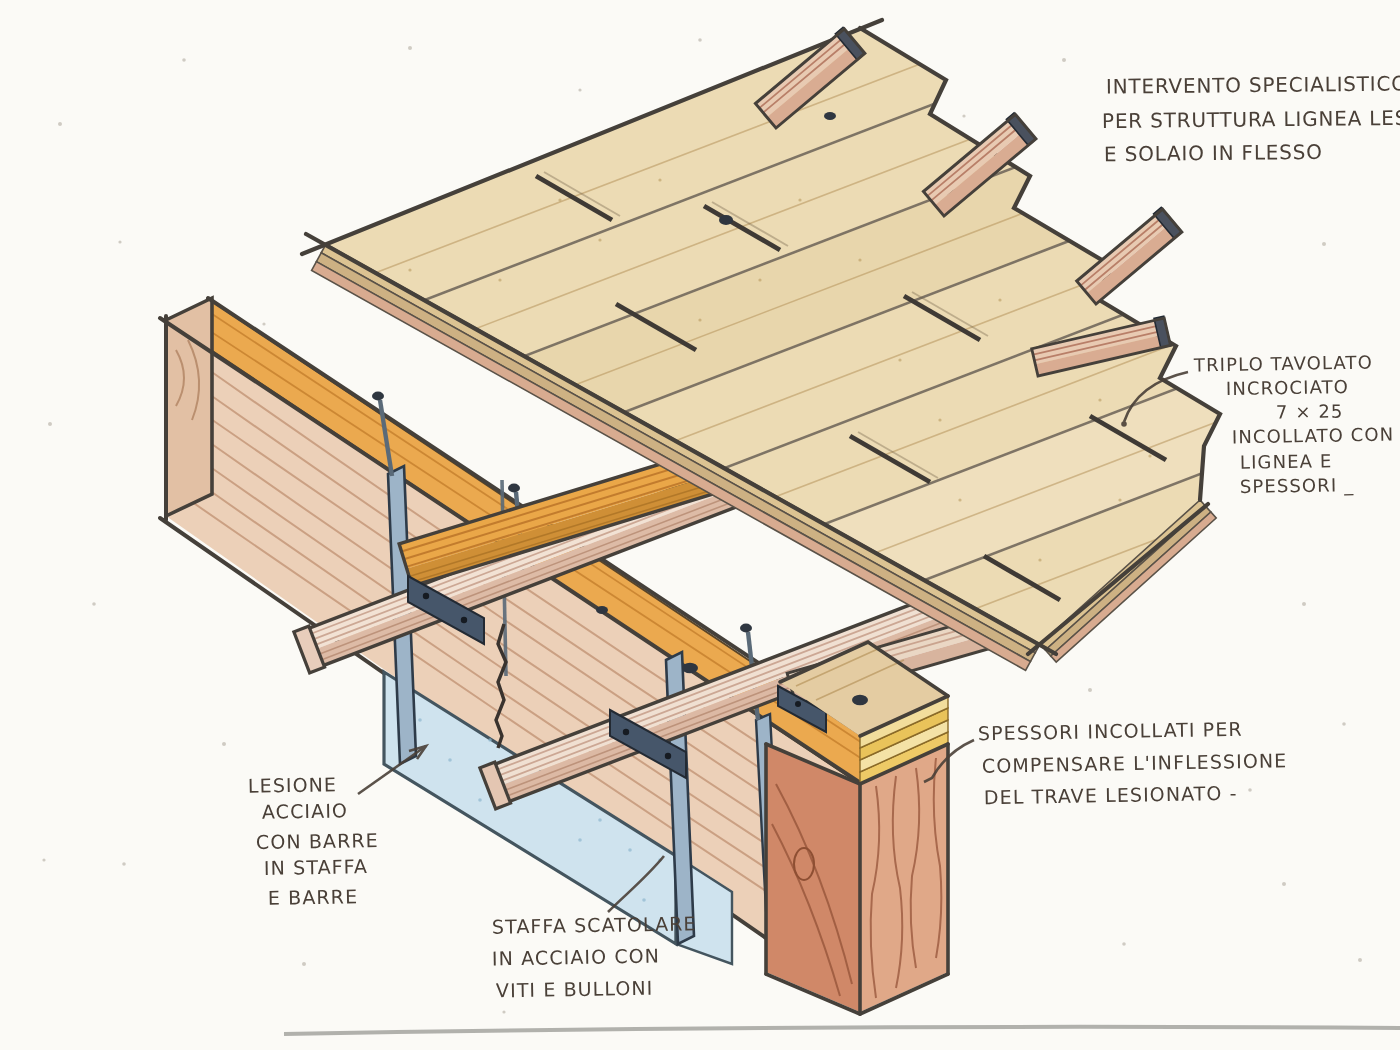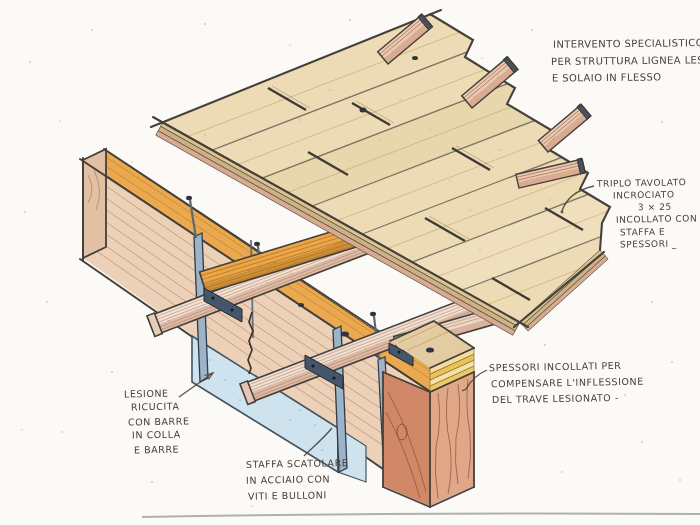--- a/index.html
+++ b/index.html
@@ -328,31 +328,31 @@
   <path d="M142,517 Q420,512 700,514" stroke="#a8a8a4" stroke-width="2" fill="none" opacity=".9"></path>
 </svg>
 
 <div>
   <span class="hand title" style="left:553px;top:38px">INTERVENTO SPECIALISTICO</span>
   <span class="hand title" style="left:551px;top:55px">PER STRUTTURA LIGNEA LESIONATA</span>
   <span class="hand title" style="left:552px;top:72px">E SOLAIO IN FLESSO</span>
 
   <span class="hand small" style="left:597px;top:178px">TRIPLO TAVOLATO</span>
   <span class="hand small" style="left:613px;top:190px">INCROCIATO</span>
-  <span class="hand small" style="left:638px;top:202px">3 × 25</span>
+  <span class="hand small" style="left:638px;top:202px">7 × 25</span>
   <span class="hand small" style="left:616px;top:214px">INCOLLATO CON</span>
-  <span class="hand small" style="left:620px;top:227px">STAFFA E</span>
+  <span class="hand small" style="left:620px;top:227px">LIGNEA E</span>
   <span class="hand small" style="left:620px;top:239px">SPESSORI _</span>
 
   <span class="hand" style="left:489px;top:361px">SPESSORI INCOLLATI PER</span>
   <span class="hand" style="left:491px;top:377px">COMPENSARE L'INFLESSIONE</span>
   <span class="hand" style="left:492px;top:393px">DEL TRAVE LESIONATO -</span>
 
   <span class="hand" style="left:124px;top:388px">LESIONE</span>
-  <span class="hand" style="left:131px;top:401px">RICUCITA</span>
+  <span class="hand" style="left:131px;top:401px">ACCIAIO</span>
   <span class="hand" style="left:128px;top:416px">CON BARRE</span>
-  <span class="hand" style="left:132px;top:429px">IN COLLA</span>
+  <span class="hand" style="left:132px;top:429px">IN STAFFA</span>
   <span class="hand" style="left:134px;top:444px">E BARRE</span>
 
   <span class="hand" style="left:246px;top:458px">STAFFA SCATOLARE</span>
   <span class="hand" style="left:246px;top:474px">IN ACCIAIO CON</span>
   <span class="hand" style="left:248px;top:490px">VITI E BULLONI</span>
 </div>
 
 </body></html>

